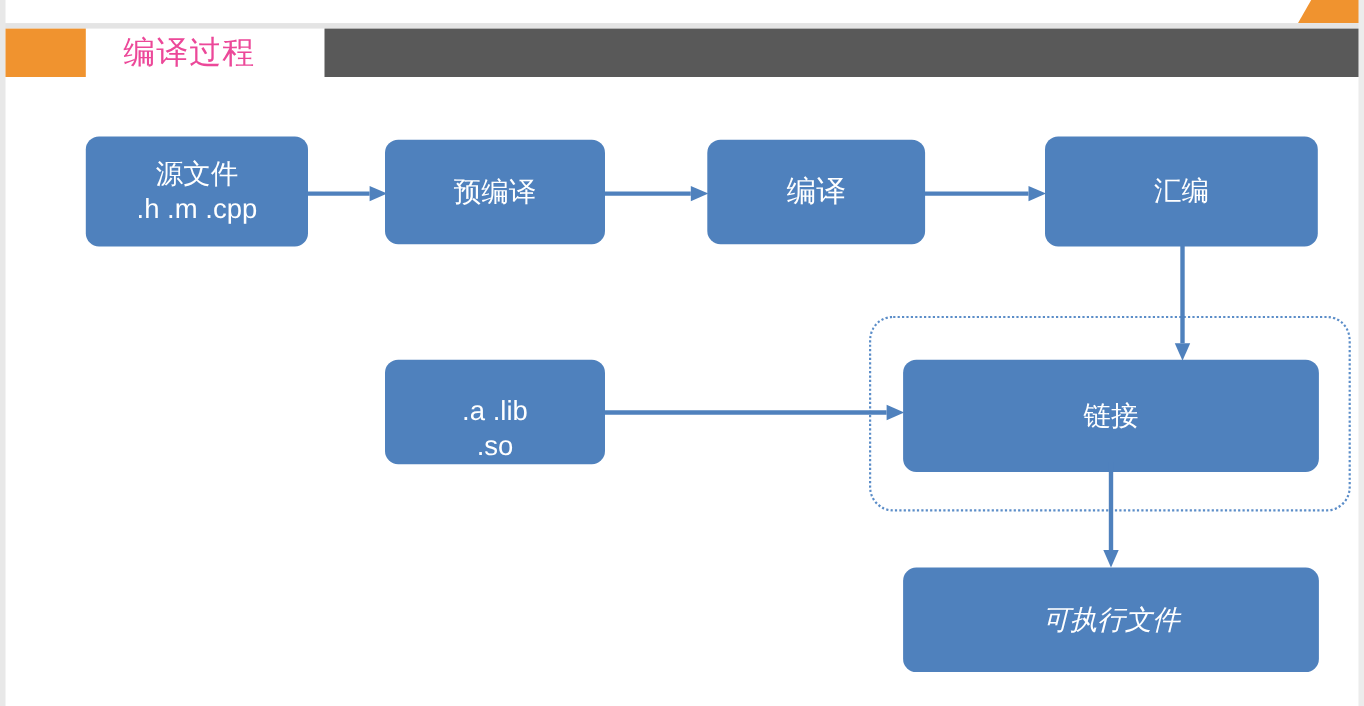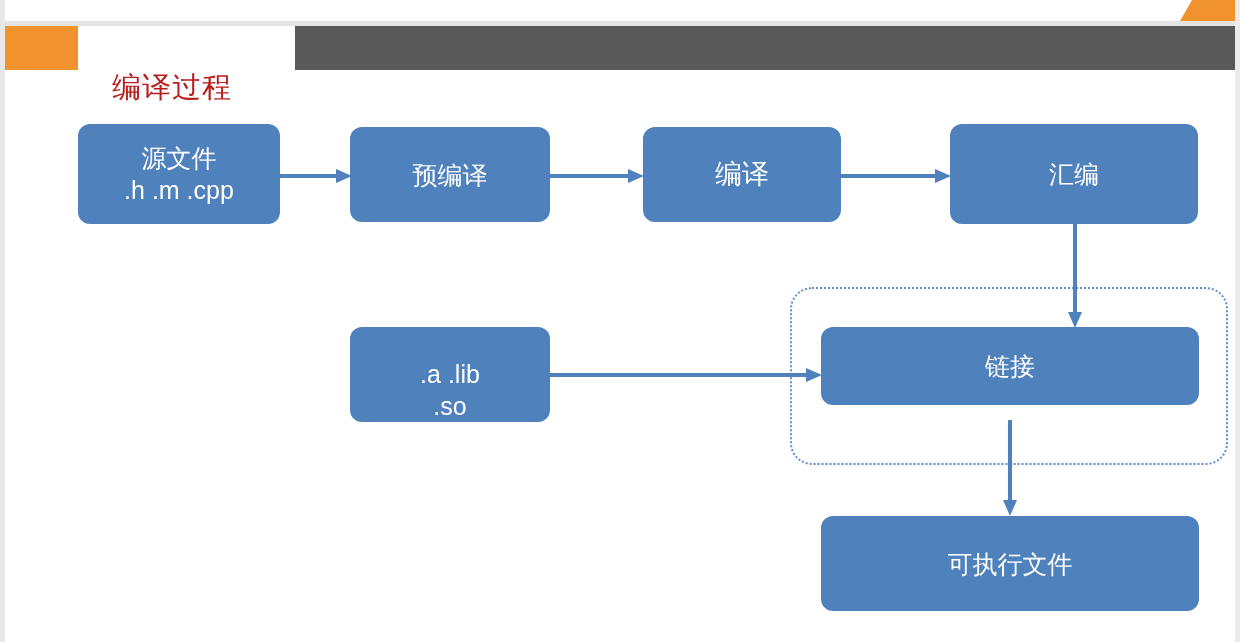--- a/index.html
+++ b/index.html
@@ -58,24 +58,23 @@
     width: 73px; height: 44px;
     background: #f0932f;
   }
   .title-text {
     position: absolute;
     left: 112px; top: 26px;
     width: 180px; height: 44px;
     display: flex;
     align-items: center;
     font-size: 29px;
-    color: #b91c1c;
+    color: #ec4899;
     letter-spacing: 1px;
     white-space: nowrap;
-    margin-top: 40px;
   }
   .title-grey {
     position: absolute;
     left: 295px; top: 26px;
     width: 940px; height: 44px;
     background: #595959;
   }
 
   
   .node {
@@ -93,22 +92,22 @@
   }
   .node .ln {
     display: block;
     white-space: nowrap;
   }
   .node-src   { left: 78px;  top: 124px; width: 202px; height: 100px; font-size: 25px; }
   .node-pre   { left: 350px; top: 127px; width: 200px; height: 95px;  font-size: 25px; }
   .node-comp  { left: 643px; top: 127px; width: 198px; height: 95px;  font-size: 27px; }
   .node-asm   { left: 950px; top: 124px; width: 248px; height: 100px; font-size: 25px; }
   .node-lib   { left: 350px; top: 327px; width: 200px; height: 95px;  font-size: 25px; justify-content: flex-end; }
-  .node-link  { left: 821px; top: 327px; width: 378px; height: 78px;  font-size: 25px; }
-  .node-exe   { left: 821px; top: 516px; width: 378px; height: 95px;  font-size: 25px; }
+  .node-link  { left: 821px; top: 327px; width: 378px; height: 102px;  font-size: 25px; }
+  .node-exe   { left: 821px; top: 516px; width: 378px; height: 95px;  font-size: 25px; font-style: italic; }
 
   
   .dotted-frame {
     position: absolute;
     left: 790px; top: 287px;
     width: 438px; height: 178px;
     border: 2px dotted #5b8dc8;
     border-radius: 22px;
     box-sizing: border-box;
   }

